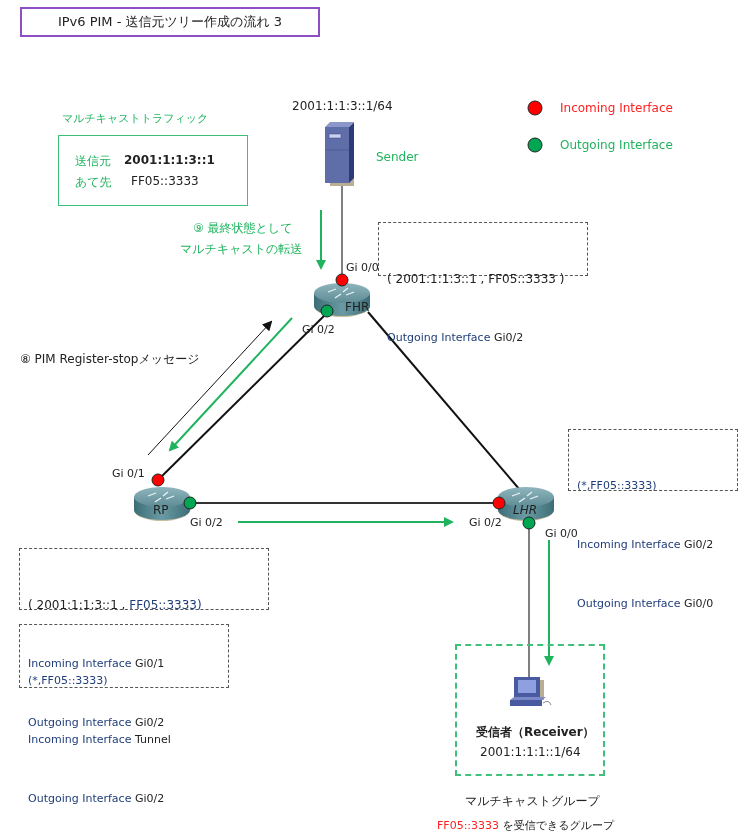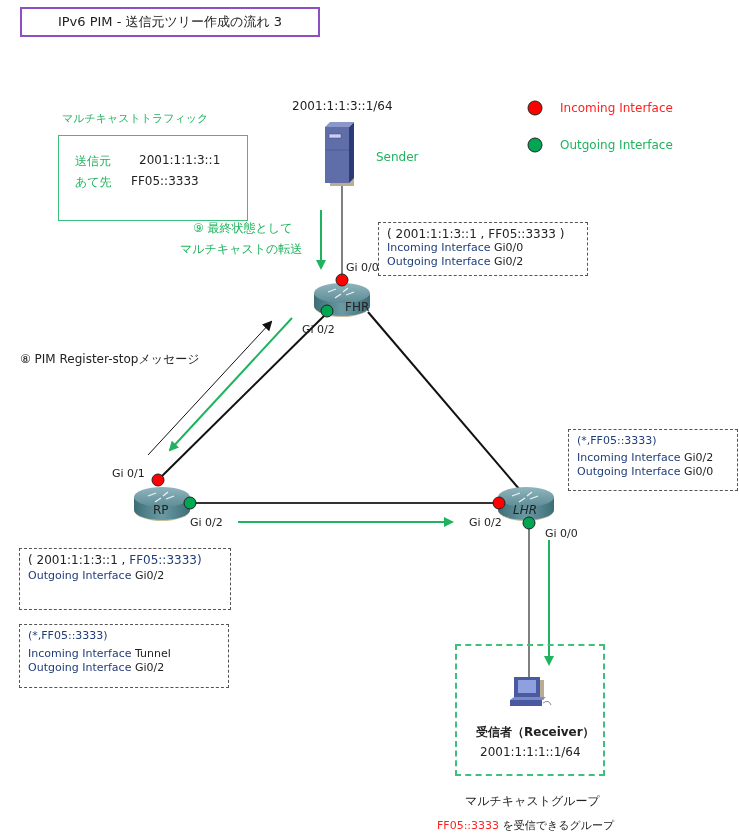--- a/index.html
+++ b/index.html
@@ -7,23 +7,23 @@
          font-family:"DejaVu Sans", "Liberation Sans", sans-serif; color:#222; }
   .abs { position:absolute; white-space:nowrap; }
   .title-box { left:20px; top:7px; width:300px; height:30px; border:2px solid #8e4fc4;
                box-sizing:border-box; font-size:13px; line-height:26px; text-align:center; color:#222; }
   .green { color:#1fb35e; }
   .red { color:#ff2020; }
   .navy { color:#1f3d7a; }
   .dark { color:#222; }
   .t12 { font-size:12px; }
   .t11 { font-size:11px; }
-  .traffic-box { left:58px; top:135px; width:190px; height:86px; border:1.5px solid #3cc07a; box-sizing:border-box; }
+  .traffic-box { left:58px; top:135px; width:190px; height:71px; border:1.5px solid #3cc07a; box-sizing:border-box; }
   .info-box { border:1px dashed #555; box-sizing:border-box; font-size:11px; line-height:14px; padding:4px 8px; }
-  .info-box div { white-space:nowrap; }
+  .info-box div { white-space:nowrap;margin-top:45px; }
   .receiver-group { left:455px; top:644px; width:150px; height:132px; border:2px dashed #3cc07a; box-sizing:border-box; }
   svg#topology { position:absolute; left:0; top:0; }
 </style>
 </head>
 <body>
 
 <div class="abs title-box">IPv6 PIM - 送信元ツリー作成の流れ 3</div>
 
 <svg id="topology" width="739" height="835">
   <defs>
@@ -112,21 +112,21 @@
 <div class="abs t12 dark" style="left:345px; top:300px;">FHR</div>
 <div class="abs t12 dark" style="left:153px; top:503px;">RP</div>
 <div class="abs t12 dark" style="left:513px; top:503px;font-style:italic;">LHR</div>
 
 <div class="abs t12 red" style="left:560px; top:101px;">Incoming Interface</div>
 <div class="abs t12 green" style="left:560px; top:138px;">Outgoing Interface</div>
 
 <div class="abs t11 green" style="left:62px; top:111px;">マルチキャストトラフィック</div>
 <div class="abs traffic-box">
   <div class="abs t12 green" style="left:16px; top:17px;">送信元</div>
-  <div class="abs t12 dark" style="left:80px; top:17px;">2001:1:1:3::1</div>
+  <div class="abs t12 dark" style="left:65px; top:17px;font-weight:bold;">2001:1:1:3::1</div>
   <div class="abs t12 green" style="left:16px; top:38px;text-align:center;">あて先</div>
   <div class="abs t12 dark" style="left:72px; top:38px;">FF05::3333</div>
 </div>
 
 <div class="abs t12 dark" style="left:292px; top:99px;text-align:center;">2001:1:1:3::1/64</div>
 <div class="abs t12 green" style="left:376px; top:150px;">Sender</div>
 
 <div class="abs t12 green" style="left:193px; top:220px;">⑨ 最終状態として</div>
 <div class="abs t12 green" style="left:180px; top:241px;">マルチキャストの転送</div>
 
@@ -134,32 +134,32 @@
 
 <div class="abs t11 dark" style="left:346px; top:261px;">Gi 0/0</div>
 <div class="abs t11 dark" style="left:302px; top:323px;">Gi 0/2</div>
 <div class="abs t11 dark" style="left:112px; top:467px;">Gi 0/1</div>
 <div class="abs t11 dark" style="left:190px; top:516px;">Gi 0/2</div>
 <div class="abs t11 dark" style="left:469px; top:516px;">Gi 0/2</div>
 <div class="abs t11 dark" style="left:545px; top:527px;">Gi 0/0</div>
 
 <div class="abs info-box" style="left:378px; top:222px; width:210px; height:54px;">
   <div class="dark" style="font-size:12px;">( 2001:1:1:3::1 , FF05::3333 )</div>
-  <div><span class="navy">Incoming Interface</span> <span class="dark">Gi0/0</span></div>
   <div><span class="navy">Outgoing Interface</span> <span class="dark">Gi0/2</span></div>
 </div>
 
 <div class="abs info-box" style="left:568px; top:429px; width:170px; height:62px;">
   <div class="navy" style="margin-bottom:3px;">(*,FF05::3333)</div>
   <div><span class="navy">Incoming Interface</span> <span class="dark">Gi0/2</span></div>
   <div><span class="navy">Outgoing Interface</span> <span class="dark">Gi0/0</span></div>
 </div>
 
-<div class="abs info-box" style="left:19px; top:548px; width:212px; height:62px;">
+<div class="abs info-box" style="left:19px; top:548px; width:250px; height:62px;">
   <div style="font-size:12px; margin-bottom:2px;"><span class="dark">( 2001:1:1:3::1 , </span><span class="navy">FF05::3333)</span></div>
+  <div><span class="navy">Incoming Interface</span> <span class="dark">Gi0/1</span></div>
   <div><span class="navy">Outgoing Interface</span> <span class="dark">Gi0/2</span></div>
 </div>
 
 <div class="abs info-box" style="left:19px; top:624px; width:210px; height:64px;">
   <div class="navy" style="margin-bottom:4px;">(*,FF05::3333)</div>
   <div><span class="navy">Incoming Interface</span> <span class="dark">Tunnel</span></div>
   <div><span class="navy">Outgoing Interface</span> <span class="dark">Gi0/2</span></div>
 </div>
 
 <div class="abs receiver-group"></div>

